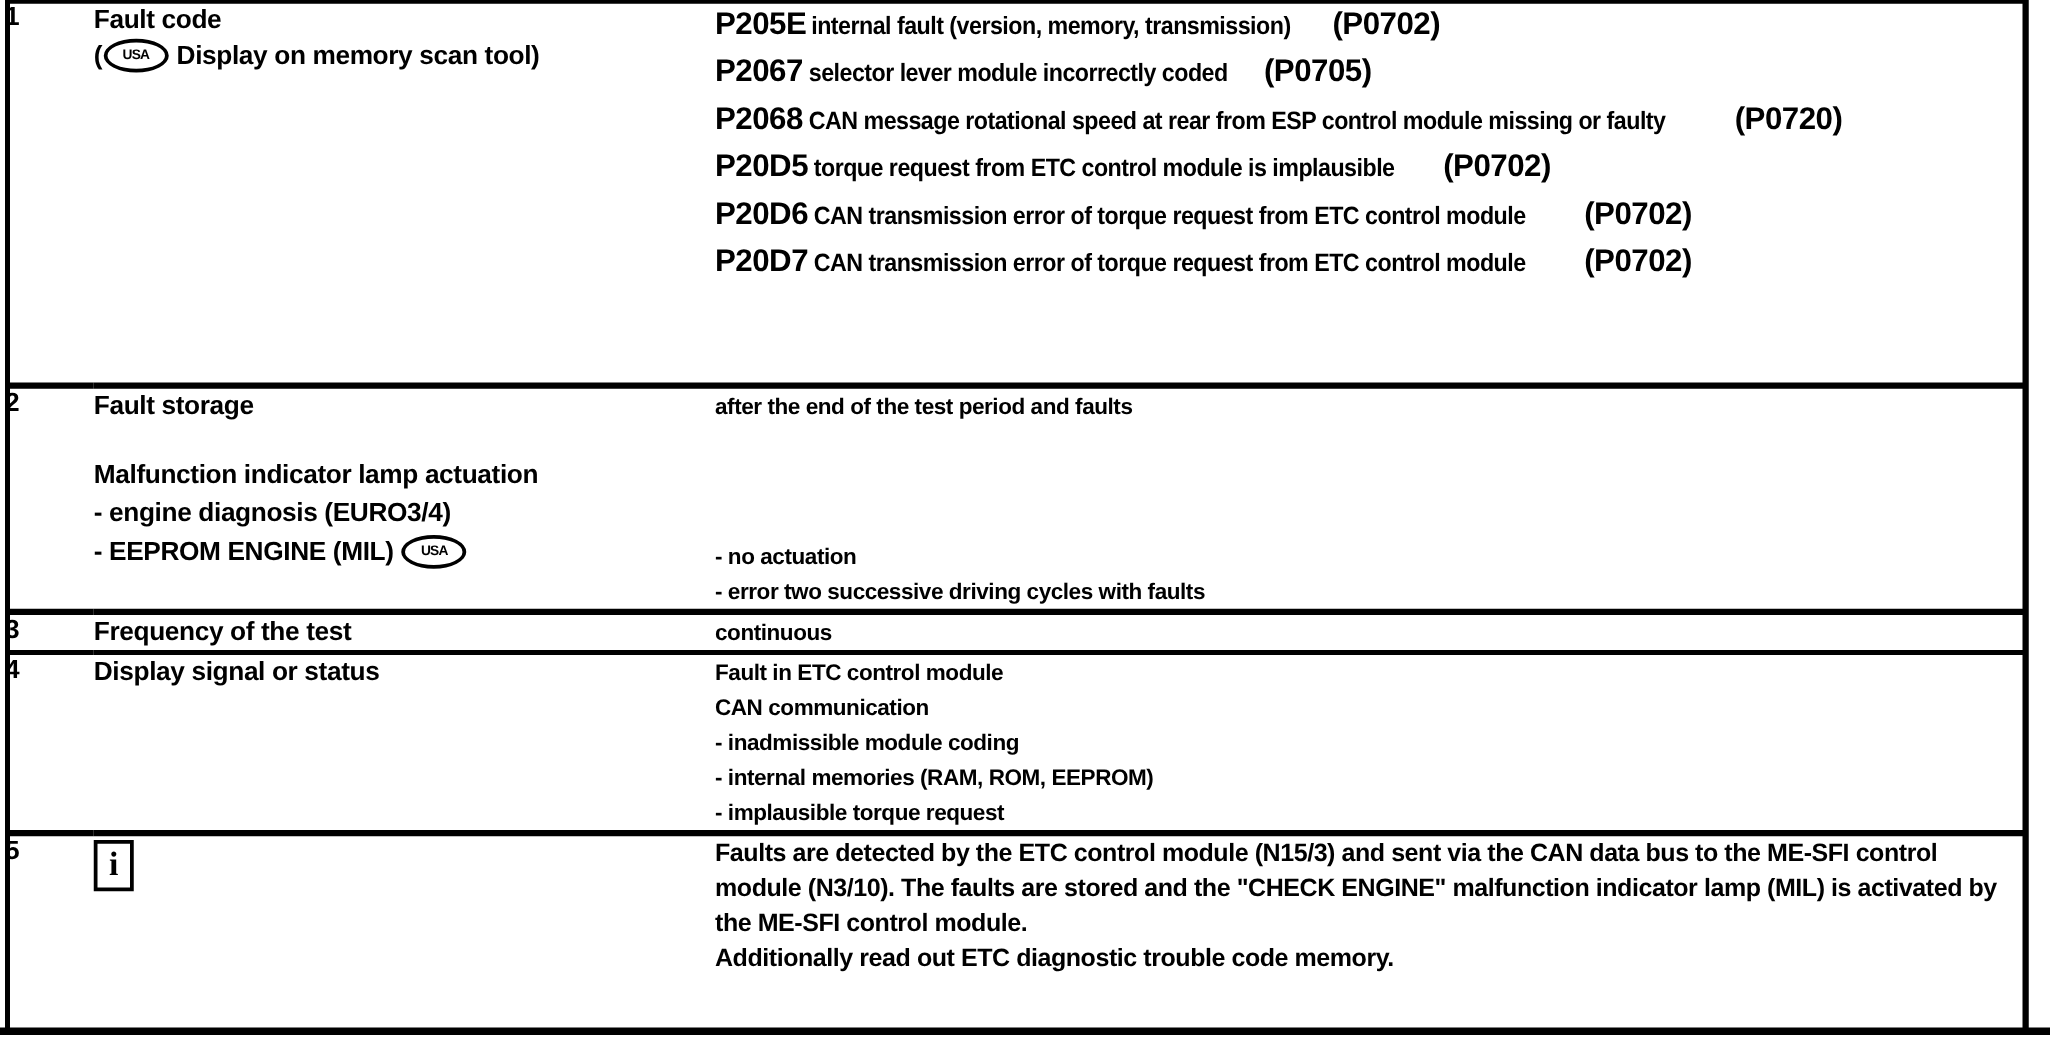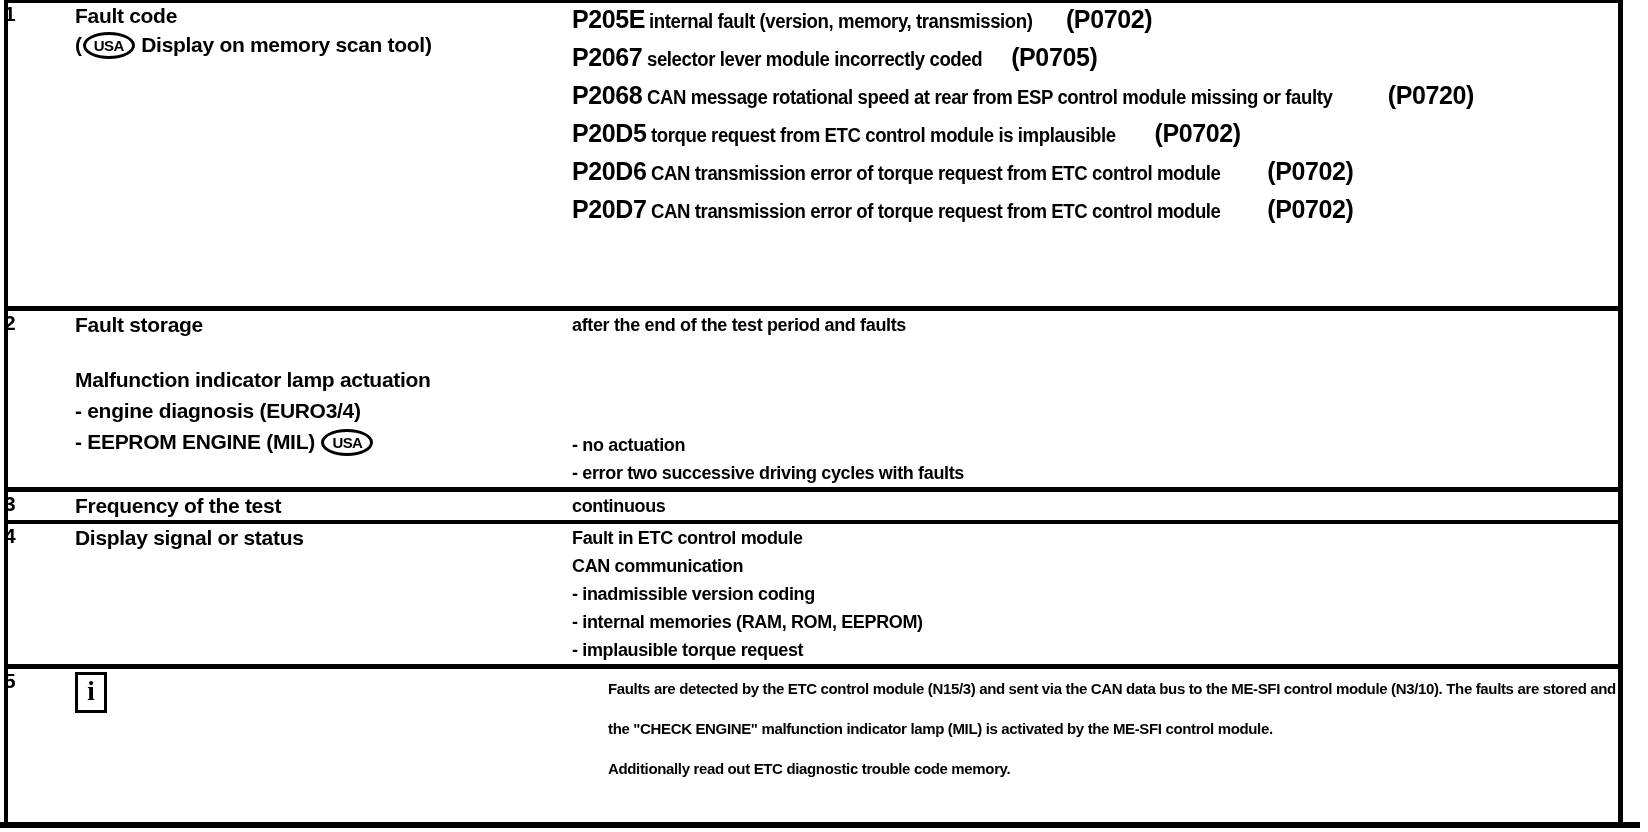--- a/index.html
+++ b/index.html
@@ -115,25 +115,24 @@
   .spacer-sm { height: 26px; }
 
   .value-line {
     font-size: 18px;
     font-weight: bold;
     line-height: 28px;
     letter-spacing: -0.35px;
     white-space: nowrap;
   }
   .value-para {
-    font-size: 15px;
-    font-weight: bold;
-    line-height: 40px;
+    font-size: 20px;
+    font-weight: bold;
+    line-height: 28px;
     letter-spacing: -0.35px;
-    margin-left: 36px;
   }
 
   
   .fault-line {
     line-height: 34px;
     letter-spacing: -0.2px;
   }
   .fault-code {
     font-size: 25px;
     font-weight: bold;
@@ -168,21 +167,21 @@
     border: 3px solid #000;
     border-radius: 50%;
     box-sizing: border-box;
   }
   .usa-badge .txt {
     position: absolute;
     inset: 0;
     display: flex;
     align-items: center;
     justify-content: center;
-    font-size: 15px;
+    font-size: 11px;
     font-weight: bold;
     letter-spacing: -0.6px;
     line-height: 1;
     padding-bottom: 1px;
     box-sizing: border-box;
   }
 
   
   .info-icon {
     display: inline-block;
@@ -318,21 +317,21 @@
         <td class="cell-num">
           <div class="num">4</div>
         </td>
         <td class="cell-label">
           <div class="label-head">Display signal or status</div>
           <div class="pad-r4"></div>
         </td>
         <td class="cell-value">
           <div class="value-line">Fault in ETC control module</div>
           <div class="value-line">CAN communication</div>
-          <div class="value-line">- inadmissible version coding</div>
+          <div class="value-line">- inadmissible module coding</div>
           <div class="value-line">- internal memories (RAM, ROM, EEPROM)</div>
           <div class="value-line">- implausible torque request</div>
         </td>
       </tr>
 
       <tr>
         <td class="cell-num">
           <div class="num">5</div>
         </td>
         <td class="cell-label">

